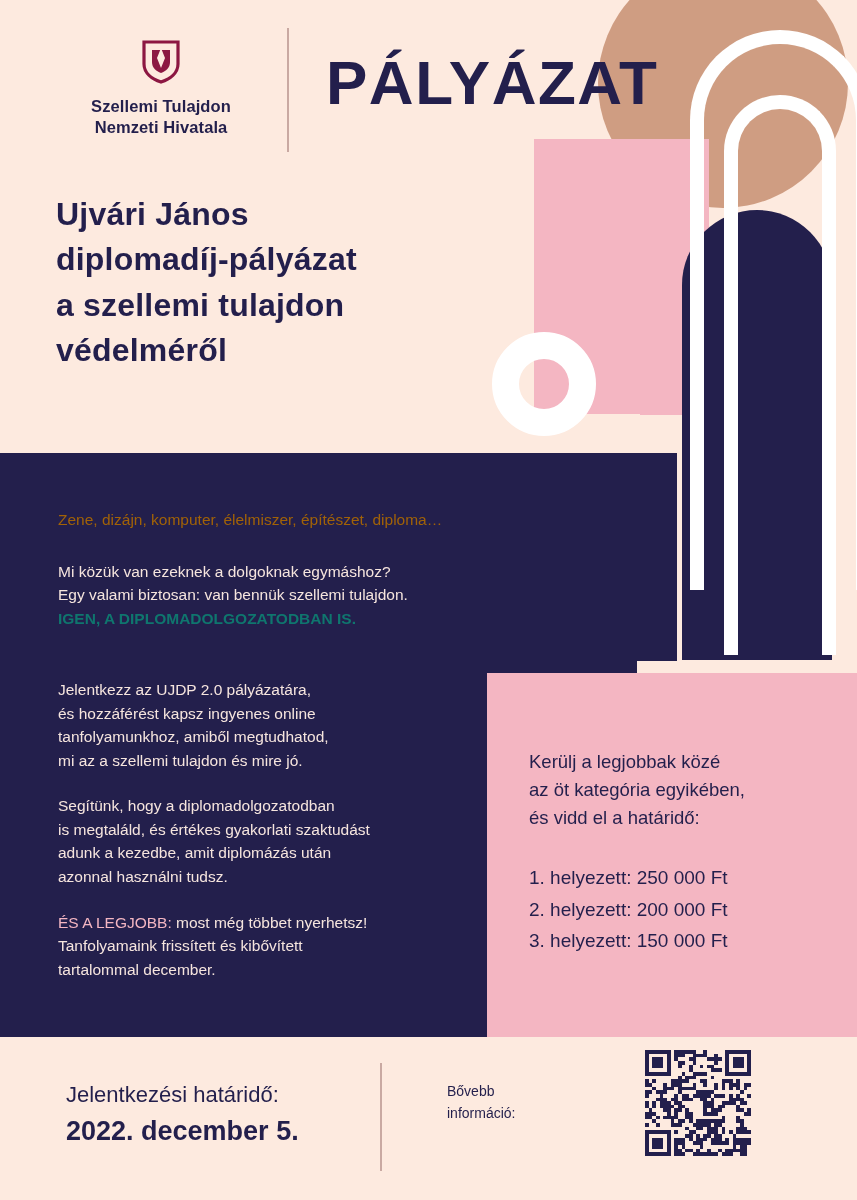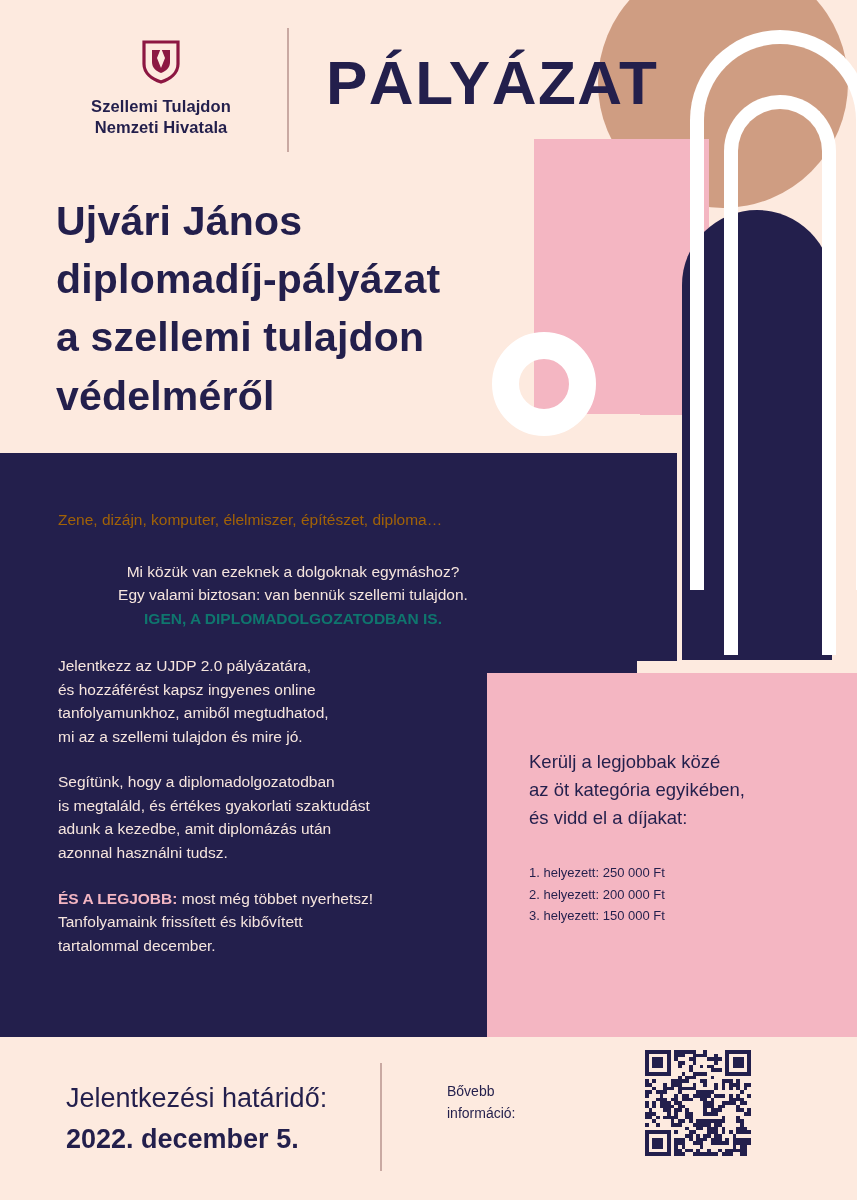--- a/index.html
+++ b/index.html
@@ -120,21 +120,21 @@
     color: #231f4c;
     letter-spacing: 1.5px;
     line-height: 1;
   }
 
   
   .main-title {
     position: absolute;
     left: 56px; top: 192px;
     width: 470px;
-    font-size: 41px;
+    font-size: 32px;
     font-weight: bold;
     color: #231f4c;
     line-height: 1.42;
     white-space: pre-line;
     letter-spacing: .2px;
   }
 
   
   .body-copy {
     position: absolute;
@@ -143,58 +143,58 @@
     color: #f6e5de;
     font-size: 15.5px;
     line-height: 1.52;
   }
   .lead {
     color: #a16207;
     font-size: 15.5px;
     margin-bottom: 28px;
   }
   .para { margin-bottom: 22px; }
-  .para.tight { margin-bottom: 20px; text-align: center; }
+  .para.tight { margin-bottom: 20px; }
   .strong-caps { font-weight: bold; color: #0f766e; }
-  .highlight { color: #f4b6c2; font-weight: bold; }
-  .gap-lg { margin-top: 24px; }
+  .highlight { color: #f4b6c2; font-weight: normal; }
+  .gap-lg { margin-top: 48px; }
 
   
   .prize-panel {
     position: absolute;
     left: 529px; top: 748px;
     width: 310px;
     color: #231f4c;
   }
   .prize-intro {
     font-size: 18.5px;
     line-height: 1.52;
     white-space: pre-line;
     margin-bottom: 30px;
   }
   .prize-list { list-style: none; }
   .prize-list li {
-    font-size: 13px;
+    font-size: 19px;
     line-height: 1.66;
   }
 
   
   .footer {
     position: absolute;
     left: 0; top: 1037px;
     width: 857px; height: 163px;
     background: #fdeadf;
   }
   .deadline {
     position: absolute;
     left: 66px; top: 1078px;
     width: 290px;
     color: #231f4c;
   }
-  .deadline .lbl { font-size: 27px; line-height: 1.5; }
+  .deadline .lbl { font-size: 22px; line-height: 1.5; }
   .deadline .val { font-size: 27px; font-weight: bold; line-height: 1.5; }
   .footer-divider {
     position: absolute;
     left: 380px; top: 1063px;
     width: 2px; height: 108px;
     background: #c9a9a2;
   }
   .more-info {
     position: absolute;
     left: 447px; top: 1080px;
@@ -273,21 +273,21 @@
         <span class="highlight">ÉS A LEGJOBB:</span><span> most még többet nyerhetsz!</span>
       </div>
       <div>Tanfolyamaink frissített és kibővített</div>
       <div>tartalommal december.</div>
     </div>
   </div>
 
   <div class="prize-panel">
     <div class="prize-intro">Kerülj a legjobbak közé
 az öt kategória egyikében,
-és vidd el a díjakat:</div>
+és vidd el a határidő:</div>
     <ul class="prize-list">
       <li>1. helyezett: 250 000 Ft</li>
       <li>2. helyezett: 200 000 Ft</li>
       <li>3. helyezett: 150 000 Ft</li>
     </ul>
   </div>
 
   <div class="footer"></div>
   <div class="deadline">
     <div class="lbl">Jelentkezési határidő:</div>

